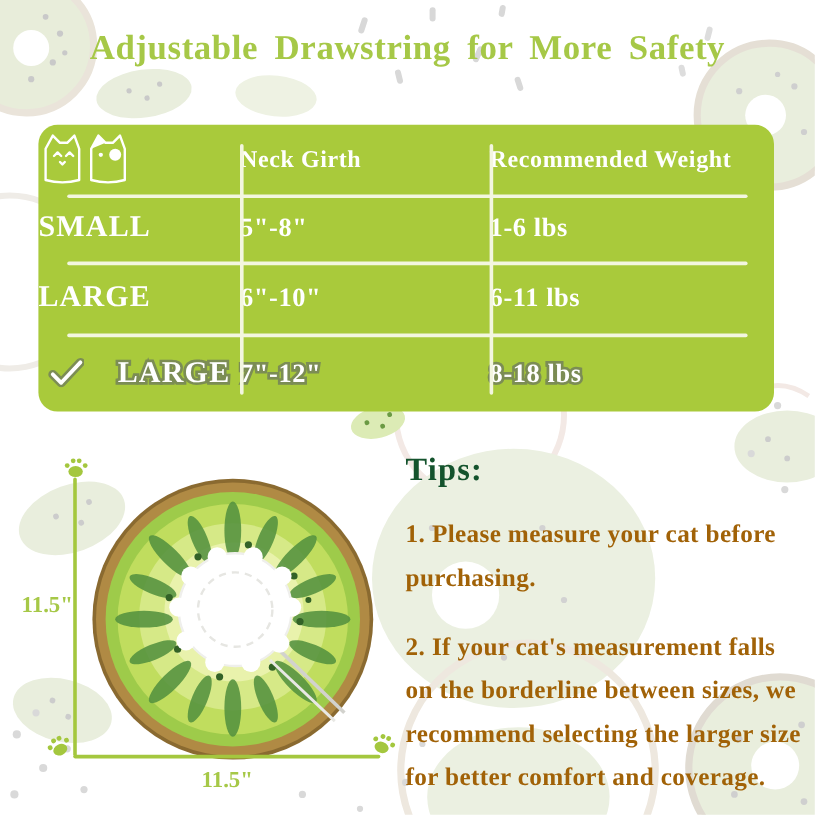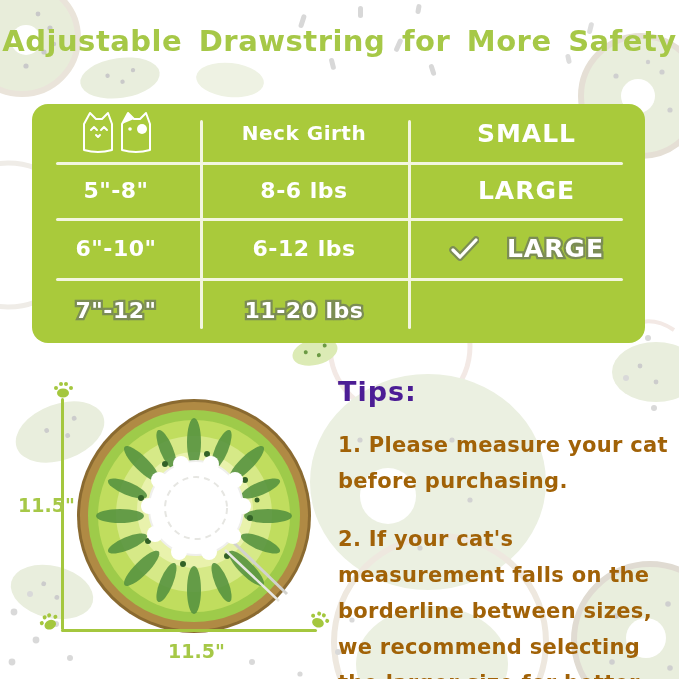--- a/index.html
+++ b/index.html
@@ -2,36 +2,36 @@
 <html><head>
 <meta charset="utf-8">
 <style>
   html,body{margin:0;padding:0;}
   body{
     width:679px;height:679px;position:relative;overflow:hidden;
     background:#ffffff;
     font-family:"DejaVu Sans","Liberation Sans",sans-serif;
   }
   .decor{position:absolute;left:0;top:0;z-index:0;}
-  .content{position:absolute;left:0;top:0;width:647px;height:679px;z-index:1;}
+  .content{position:absolute;left:0;top:0;width:647px;height:679px;z-index:1;font-family:Liberation Serif, serif;}
 
   
   .title{
     position:absolute;left:0;top:24px;width:679px;text-align:center;
     font-size:29px;font-weight:700;color:#a6c847;letter-spacing:.5px;word-spacing:6px;
   }
 
   
   .size-table{
     position:absolute;left:32px;top:104px;width:613px;height:239px;
     background:#a9ca3b;border-radius:16px;
     display:grid;grid-template-columns:168px 208px 237px;grid-template-rows:58px 56px 60px 65px;
     align-items:center;justify-items:center;
   }
-  .size-table .cell{color:#ffffff;text-align:center;width:100%;}
+  .size-table .cell{color:#ffffff;text-align:left;width:100%;}
   .hdr{font-size:20px;font-weight:700;letter-spacing:.5px;}
   .size-name{font-size:25px;font-weight:700;letter-spacing:1px;}
   .val{font-size:22px;font-weight:700;letter-spacing:.5px;}
   .outlined{
     color:#fff;
     -webkit-text-stroke:4.5px #7c8d55;
     paint-order:stroke fill;
     text-shadow:0 0 2px #7c8d55;
   }
   .divider-h{position:absolute;height:2.5px;background:#f3f6df;left:24px;width:567px;border-radius:2px;}
@@ -39,21 +39,21 @@
   .large-cell{display:flex;align-items:center;justify-content:center;gap:28px;}
 
   
   .collar{position:absolute;left:75px;top:396px;}
   .mline{position:absolute;background:#a4c73e;border-radius:2px;}
   .mlabel{position:absolute;font-size:19px;font-weight:700;color:#a6c847;}
   .paw{position:absolute;}
 
   
   .tips{position:absolute;left:338px;top:376px;width:336px;}
-  .tips-heading{font-size:27px;font-weight:700;color:#4c1d95;letter-spacing:1px;margin-bottom:20px;}
+  .tips-heading{font-size:27px;font-weight:700;color:#14532d;letter-spacing:1px;margin-bottom:20px;}
   .tip-item{font-size:21px;font-weight:700;color:#a16207;line-height:36px;letter-spacing:.3px;margin-bottom:22px;}
 </style>
 </head>
 <body>
 
 <svg class="decor" width="679" height="679" viewBox="0 0 679 679">
 
   <g>
     <circle cx="22" cy="38" r="56" fill="#e8edda" stroke="#eae4da" stroke-width="6"></circle>
     <circle cx="26" cy="40" r="15" fill="#ffffff"></circle>
@@ -188,38 +188,39 @@
         </g>
         <g fill="none" stroke="#ffffff" stroke-width="2" stroke-linecap="round" stroke-linejoin="round">
           <path d="M44 42 L44 16 L50 5 L56 11 L62 11 L68 5 L72 16 L72 42 Q58 46 44 42 Z"></path>
         </g>
         <polygon points="44,16 50,5 56,11" fill="#ffffff"></polygon>
         <circle cx="64" cy="21" r="5" fill="#ffffff"></circle>
         <circle cx="52" cy="21" r="1.8" fill="#ffffff"></circle>
       </svg>
     </div>
     <div class="cell hdr">Neck Girth</div>
+    <div class="cell hdr">Recommended Weight</div>
 
     <div class="cell size-name">SMALL</div>
     <div class="cell val">5"-8"</div>
-    <div class="cell val">8-6 lbs</div>
+    <div class="cell val">1-6 lbs</div>
 
     <div class="cell size-name">LARGE</div>
     <div class="cell val">6"-10"</div>
-    <div class="cell val">6-12 lbs</div>
+    <div class="cell val">6-11 lbs</div>
 
     <div class="cell size-name large-cell">
       <svg width="30" height="25" viewBox="0 0 30 25">
         <path d="M4 14 L11 21 L27 4" fill="none" stroke="#7c8d55" stroke-width="7.5" stroke-linecap="round" stroke-linejoin="round"></path>
         <path d="M4 14 L11 21 L27 4" fill="none" stroke="#ffffff" stroke-width="3.2" stroke-linecap="round" stroke-linejoin="round"></path>
       </svg>
       <span class="outlined">LARGE</span>
     </div>
     <div class="cell val outlined">7"-12"</div>
-    <div class="cell val outlined">11-20 lbs</div>
+    <div class="cell val outlined">8-18 lbs</div>
 
     <div class="divider-h" style="top:58px;"></div>
     <div class="divider-h" style="top:114px;"></div>
     <div class="divider-h" style="top:174px;"></div>
     <div class="divider-v" style="left:168px;"></div>
     <div class="divider-v" style="left:376px;"></div>
   </div>
 
   <svg class="collar" width="238" height="240" viewBox="0 0 238 240">
     <circle cx="119" cy="120" r="117" fill="#8a6a30"></circle>

